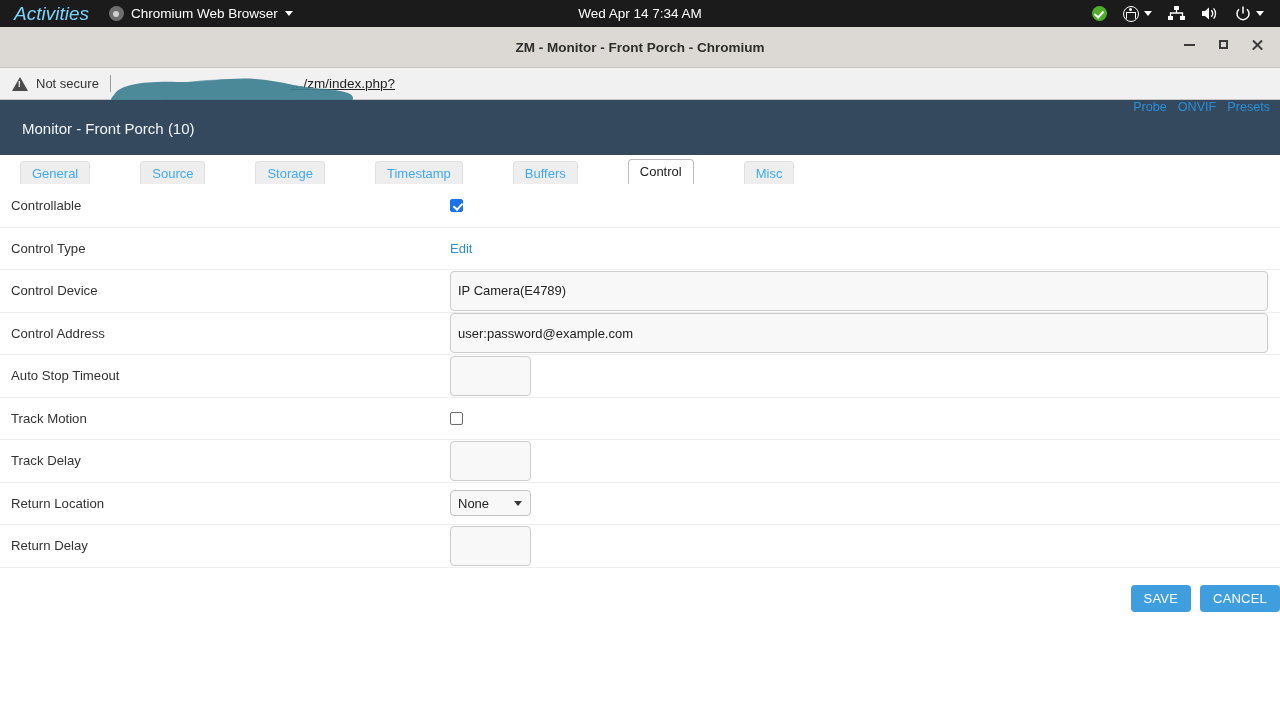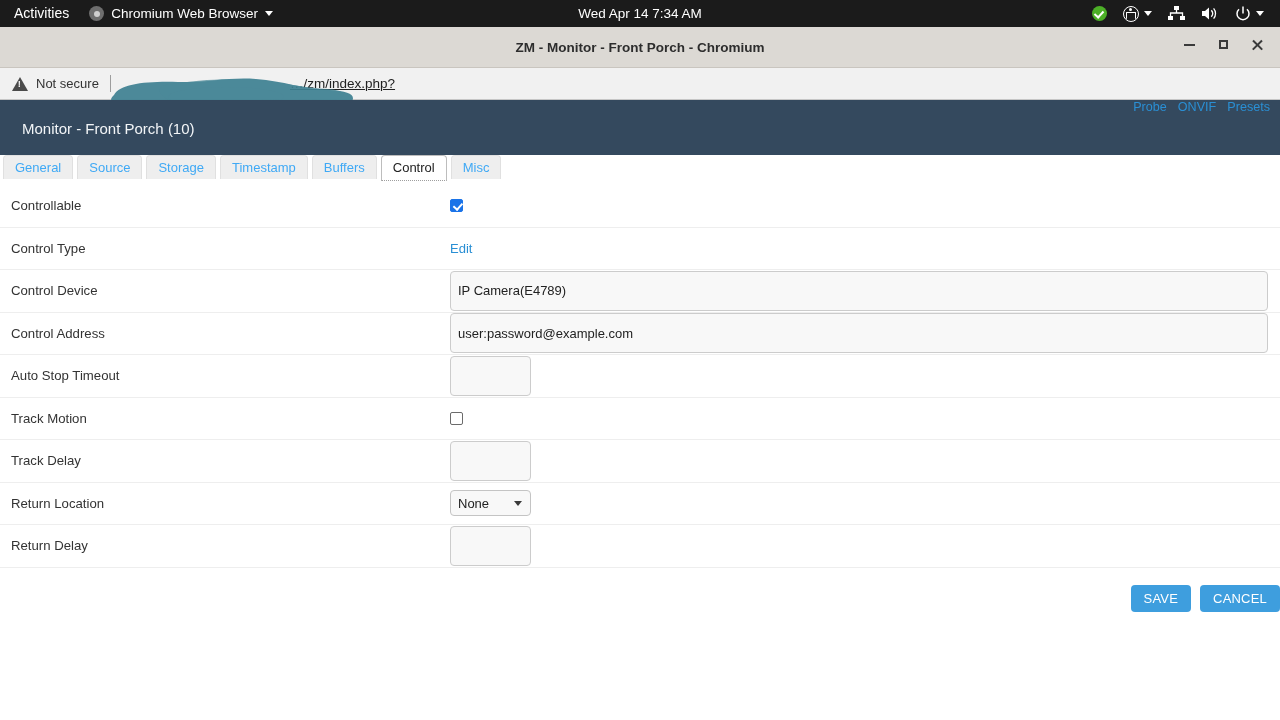--- a/index.html
+++ b/index.html
@@ -15,23 +15,24 @@
   #gnome-topbar {
     position: absolute; top: 0; left: 0;
     width: 1280px; height: 27px;
     background: #1b1b1b;
     color: #ffffff;
     display: flex; align-items: center;
     font-size: 13.5px;
   }
   #gnome-topbar .activities {
     padding: 0 12px 0 14px;
-    font-size: 14px;
+    font-size: 19px;
     line-height: 27px;
-    color: #ffffff;
+    color: #7dd3fc;
+    font-style: italic;
   }
   #gnome-topbar .appmenu {
     display: flex; align-items: center; gap: 7px;
     padding: 0 8px;
     color: #ffffff;
   }
   .chrome-icon {
     width: 15px; height: 15px; border-radius: 50%;
     background: #6e6e6e;
     display: inline-block; position: relative;
@@ -176,23 +177,24 @@
     font-size: 15px; color: #f2f5f7;
   }
   #zm-links {
     position: absolute; right: 10px; top: 0px;
     display: flex; gap: 11px; font-size: 12.6px;
   }
   #zm-links a { color: #2a8fd4; text-decoration: none; }
 
   #tabbar {
     height: 30px; background: #ffffff;
-    display: flex; 
-    padding-left: 3px;
+    display: flex; align-items: flex-end;
+    padding-left: 20px;
     position: relative;
+    gap: 46px;
   }
   #tabbar::after {
     content: ""; position: absolute; left: 0; right: 0; bottom: 0;
     height: 1px; background: #ffffff;
   }
   .tab {
     height: 24px; margin-right: 4px;
     padding: 0 11px;
     display: flex; align-items: center;
     font-size: 13px;

